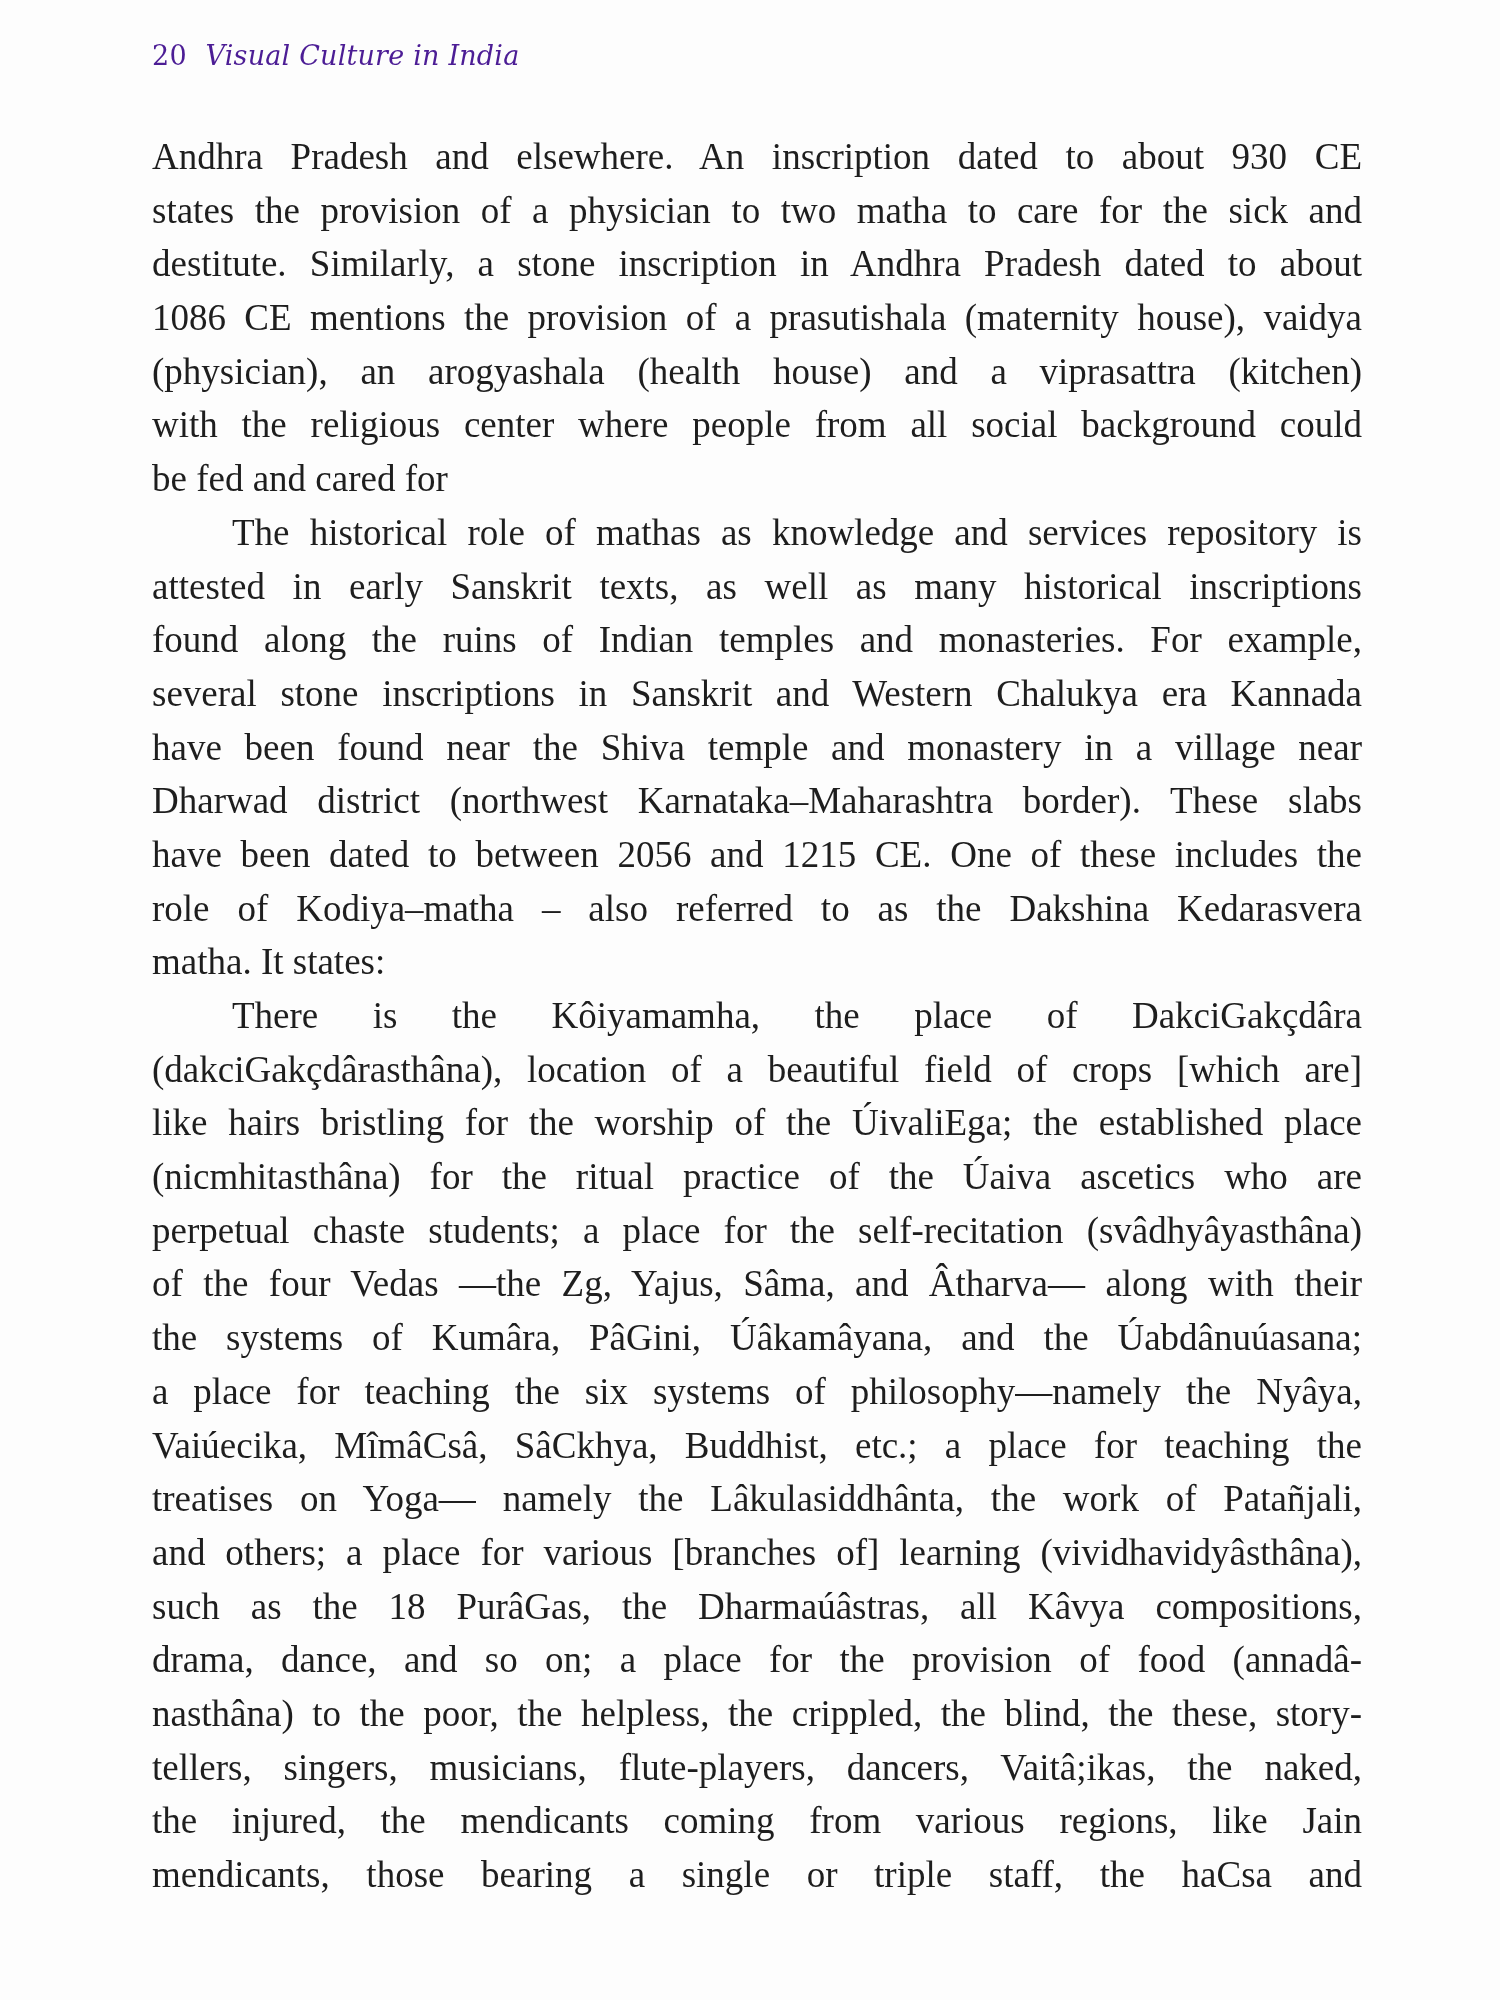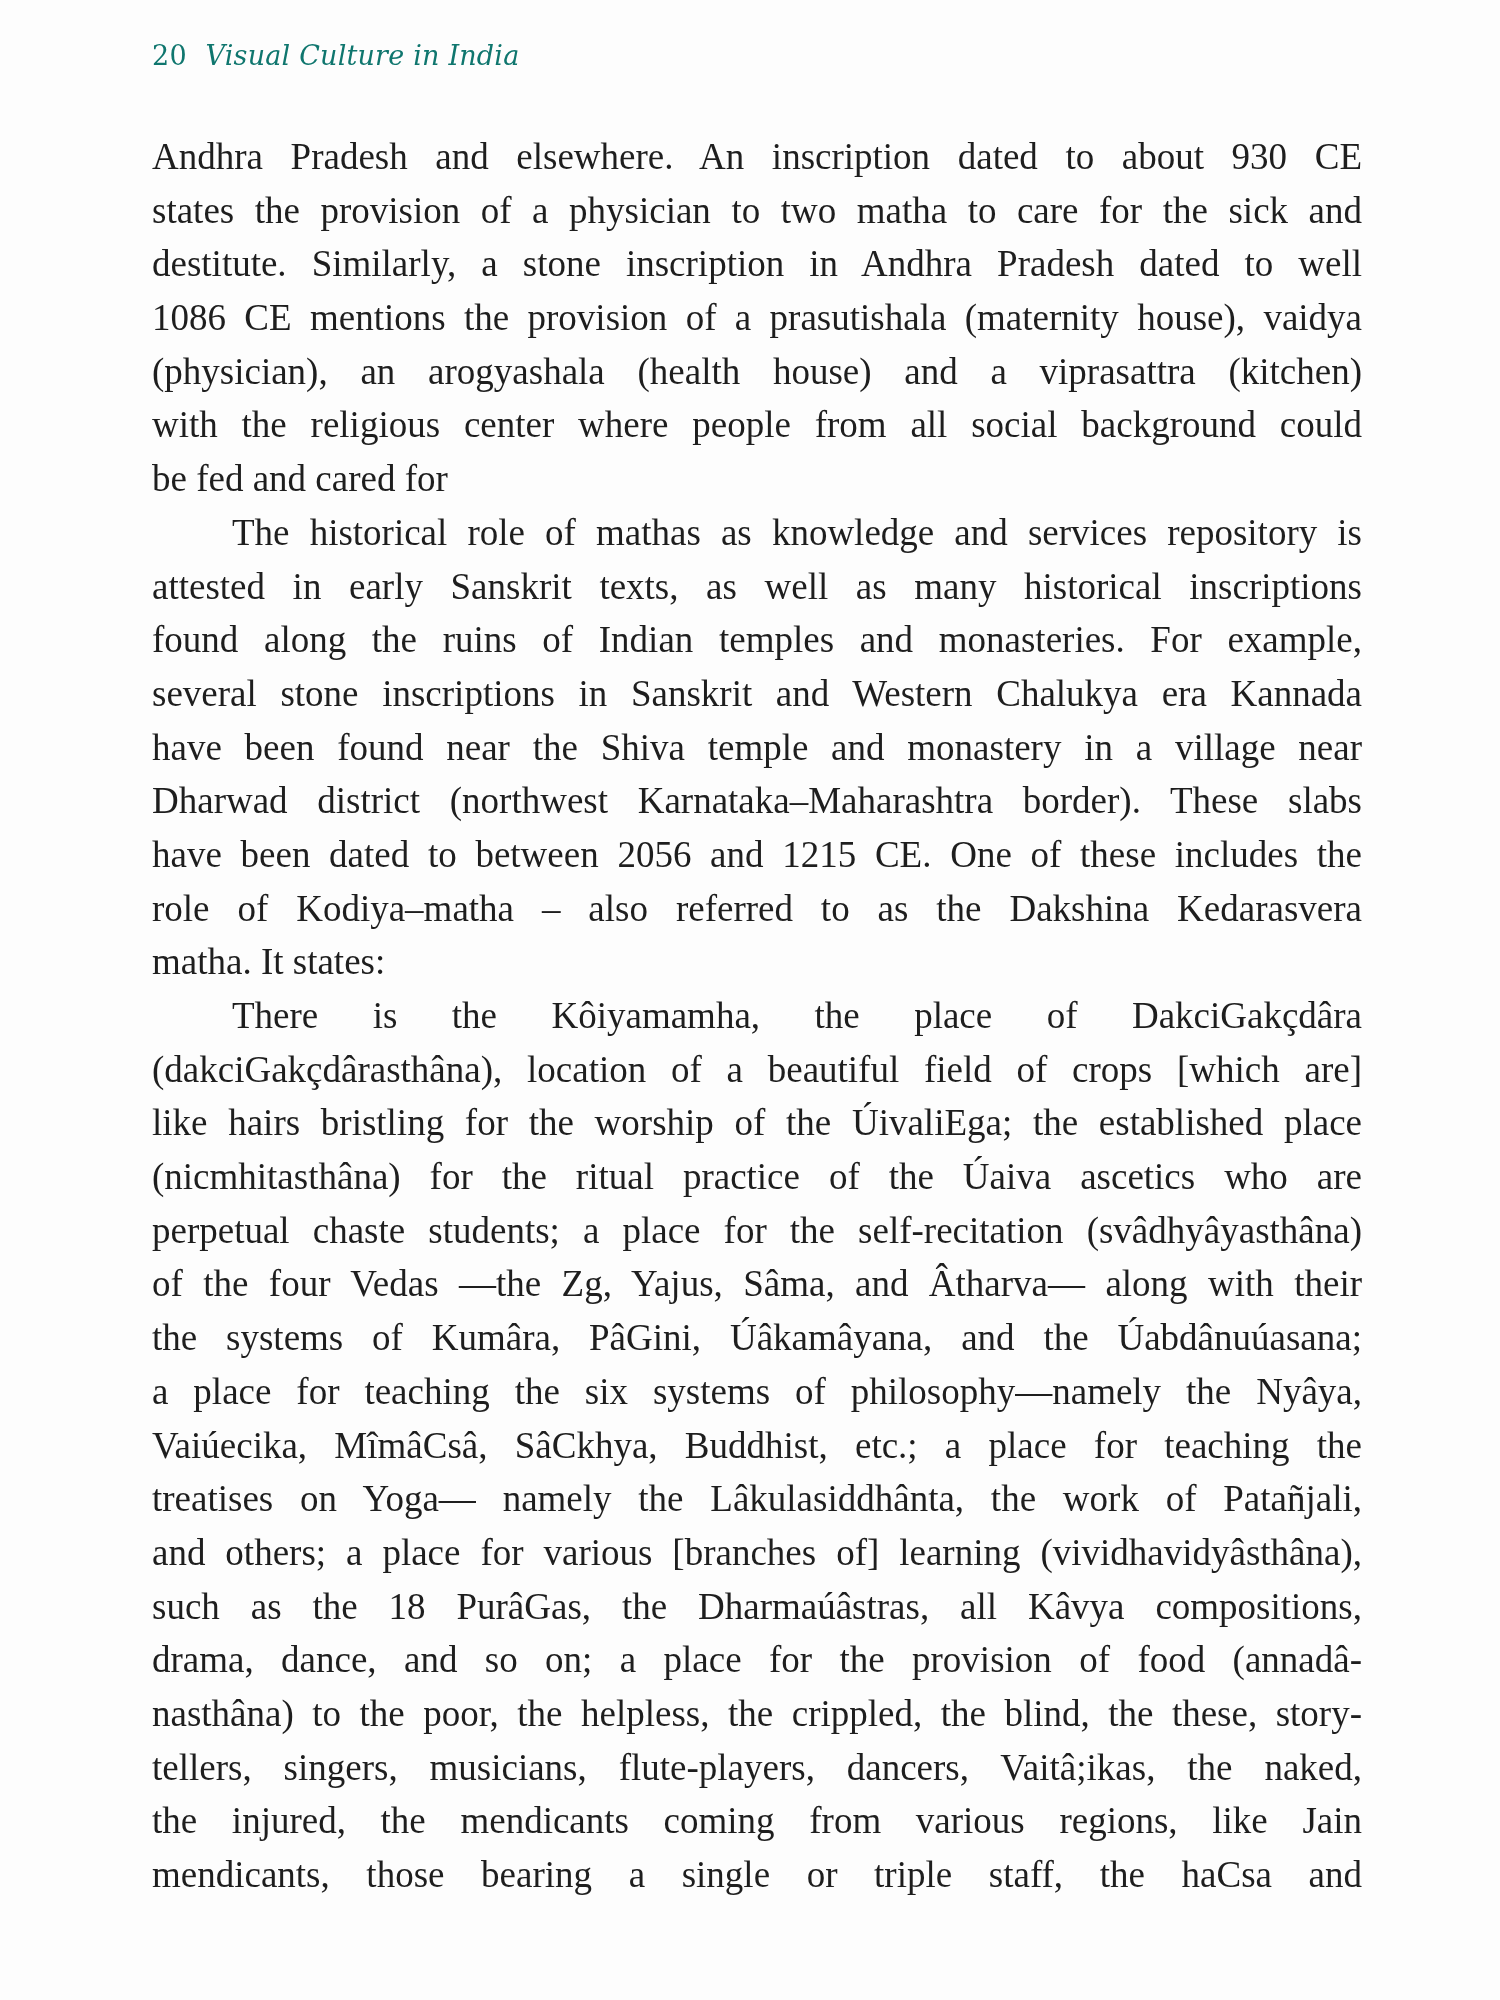--- a/index.html
+++ b/index.html
@@ -1,20 +1,20 @@
 <!DOCTYPE html>
 <html><head>
 <meta charset="utf-8">
 <style>
   html, body { margin: 0; padding: 0; background: #ffffff; }
   body { width: 1500px; height: 2000px; position: relative; overflow: hidden; }
   .page { position: absolute; left: 0; top: 0; width: 1500px; height: 2000px; background: #fdfdfd; }
   .running-head {
     position: absolute; left: 152px; top: 40px;
-    font-family: "DejaVu Serif", serif; font-size: 27px; color: #0f766e;
+    font-family: "DejaVu Serif", serif; font-size: 27px; color: #4c1d95;
     letter-spacing: 0.2px;
   }
   .running-head .pg { font-style: normal; margin-right: 10px; }
   .running-head .title { font-style: italic; }
   .body {
     position: absolute; left: 152px; top: 130px; width: 1210px;
     font-family: "Liberation Serif", serif; font-size: 37px; line-height: 53.7px;
     color: #1e1e1e;
   }
   .line { display: block; height: 53.7px; white-space: nowrap; text-align: justify; text-align-last: justify; }
@@ -27,21 +27,21 @@
 <div class="page">
   <div class="running-head">
     <span class="pg">20</span>
     <span class="title">Visual Culture in India</span>
   </div>
 
   <div class="body">
 
     <span class="line" style="white-space: nowrap; display: block;"><span style="white-space: nowrap; word-spacing: 0px;">Andhra Pradesh and elsewhere. An inscription dated to about 930 CE</span></span>
     <span class="line" style="white-space: nowrap; display: block;"><span style="white-space: nowrap; word-spacing: 0px;">states the provision of a physician to two matha to care for the sick and</span></span>
-    <span class="line" style="white-space: nowrap; display: block;"><span style="white-space: nowrap; word-spacing: 0px;">destitute. Similarly, a stone inscription in Andhra Pradesh dated to well</span></span>
+    <span class="line" style="white-space: nowrap; display: block;"><span style="white-space: nowrap; word-spacing: 0px;">destitute. Similarly, a stone inscription in Andhra Pradesh dated to about</span></span>
     <span class="line" style="white-space: nowrap; display: block;"><span style="white-space: nowrap; word-spacing: 0px;">1086 CE mentions the provision of a prasutishala (maternity house), vaidya</span></span>
     <span class="line" style="white-space: nowrap; display: block;"><span style="white-space: nowrap; word-spacing: 0px;">(physician), an arogyashala (health house) and a viprasattra (kitchen)</span></span>
     <span class="line" style="white-space: nowrap; display: block;"><span style="white-space: nowrap; word-spacing: 0px;">with the religious center where people from all social background could</span></span>
     <span class="line last">be fed and cared for</span>
 
     <span class="line indent" style="white-space: nowrap; display: block;"><span style="white-space: nowrap; word-spacing: 0px;">The historical role of mathas as knowledge and services repository is</span></span>
     <span class="line" style="white-space: nowrap; display: block;"><span style="white-space: nowrap; word-spacing: 0px;">attested in early Sanskrit texts, as well as many historical inscriptions</span></span>
     <span class="line" style="white-space: nowrap; display: block;"><span style="white-space: nowrap; word-spacing: 0px;">found along the ruins of Indian temples and monasteries. For example,</span></span>
     <span class="line" style="white-space: nowrap; display: block;"><span style="white-space: nowrap; word-spacing: 0px;">several stone inscriptions in Sanskrit and Western Chalukya era Kannada</span></span>
     <span class="line" style="white-space: nowrap; display: block;"><span style="white-space: nowrap; word-spacing: 0px;">have been found near the Shiva temple and monastery in a village near</span></span>

